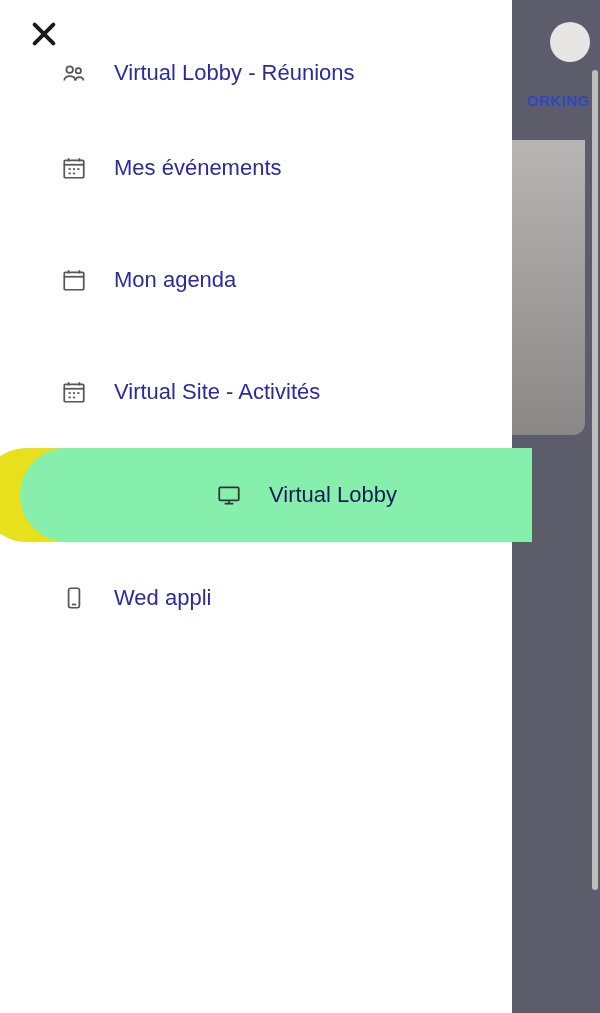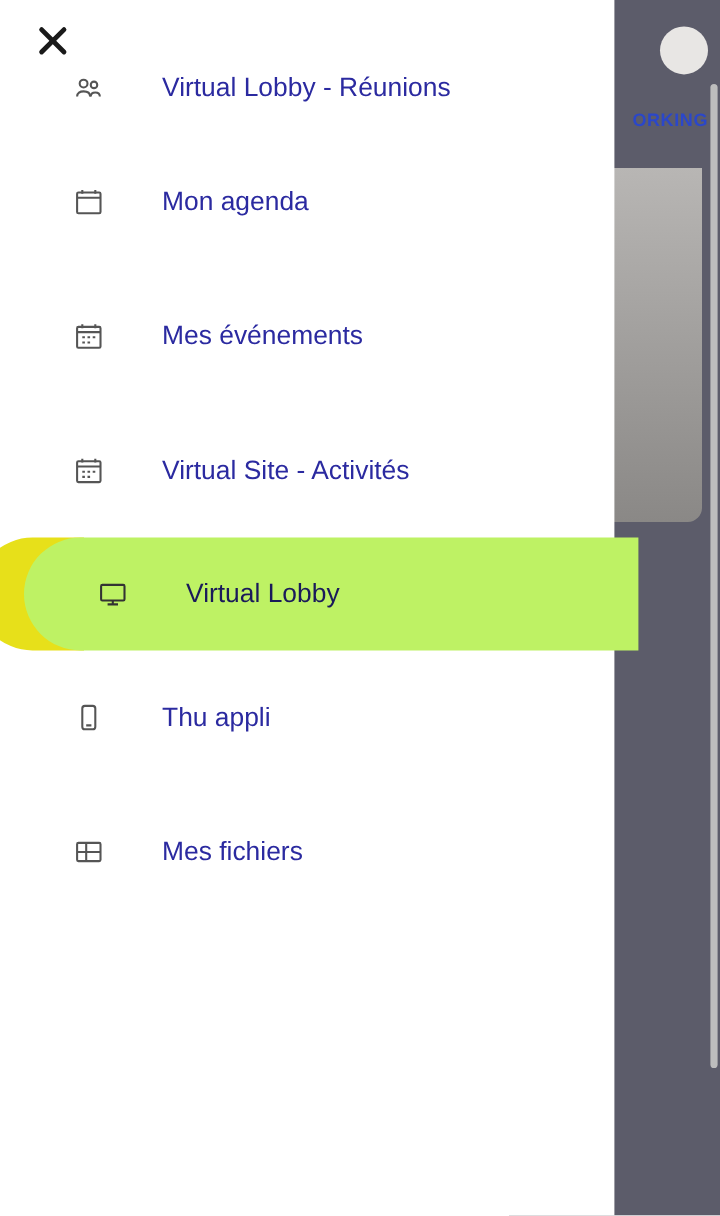--- a/index.html
+++ b/index.html
@@ -78,34 +78,34 @@
       flex: 1;
       padding-top: 2px;
     }
     .menu-item {
       display: flex;
       align-items: center;
       height: 112px;
       padding-left: 60px;
       cursor: pointer;
       position: relative;
-      gap: 21px;
     }
     .menu-item.first {
       height: 60px;
       padding-top: 0;
       align-items: flex-start;
     }
     .menu-item.first .menu-icon,
     .menu-item.first .menu-label {
       margin-top: 8px;
     }
     .menu-item.highlighted {
-      background: #bef264;
-      position: relative;
+      background: #86efac;
+      position: relative;
+      justify-content: center;
     }
     .menu-item.highlighted::before {
       content: "";
       position: absolute;
       left: -40px;
       top: 0;
       bottom: 0;
       width: 90px;
       background: #e7e01a;
       border-radius: 56px 0 0 56px;
@@ -175,49 +175,49 @@
     <div class="menu-item first">
       <span class="menu-icon">
         <svg viewBox="0 0 24 24" fill="none" stroke="#555" stroke-width="1.6">
           <circle cx="8" cy="8" r="3"></circle>
           <circle cx="16" cy="9" r="2.5"></circle>
           <path d="M3 18c0-2.7 2.2-4 5-4s5 1.3 5 4"></path>
           <path d="M13.5 18c0-2 1.5-3.2 3.5-3.2s3.5 1.2 3.5 3.2"></path>
         </svg>
       </span>
       <span class="menu-label">Virtual Lobby - Réunions</span>
-    </div>
-
-    <div class="menu-item">
-      <span class="menu-icon">
-        <svg viewBox="0 0 24 24" fill="none" stroke="#555" stroke-width="1.6">
-          <rect x="3" y="5" width="18" height="16" rx="1"></rect>
-          <line x1="3" y1="9" x2="21" y2="9"></line>
-          <line x1="7" y1="3" x2="7" y2="6"></line>
-          <line x1="17" y1="3" x2="17" y2="6"></line>
-        </svg>
-      </span>
-      <span class="menu-label">Mon agenda</span>
     </div>
 
     <div class="menu-item">
       <span class="menu-icon">
         <svg viewBox="0 0 24 24" fill="none" stroke="#555" stroke-width="1.6">
           <rect x="3" y="5" width="18" height="16" rx="1"></rect>
           <line x1="3" y1="9" x2="21" y2="9"></line>
           <line x1="7" y1="3" x2="7" y2="6"></line>
           <line x1="17" y1="3" x2="17" y2="6"></line>
           <line x1="7" y1="13" x2="9" y2="13"></line>
           <line x1="11" y1="13" x2="13" y2="13"></line>
           <line x1="15" y1="13" x2="17" y2="13"></line>
           <line x1="7" y1="17" x2="9" y2="17"></line>
           <line x1="11" y1="17" x2="13" y2="17"></line>
         </svg>
       </span>
       <span class="menu-label">Mes événements</span>
+    </div>
+
+    <div class="menu-item">
+      <span class="menu-icon">
+        <svg viewBox="0 0 24 24" fill="none" stroke="#555" stroke-width="1.6">
+          <rect x="3" y="5" width="18" height="16" rx="1"></rect>
+          <line x1="3" y1="9" x2="21" y2="9"></line>
+          <line x1="7" y1="3" x2="7" y2="6"></line>
+          <line x1="17" y1="3" x2="17" y2="6"></line>
+        </svg>
+      </span>
+      <span class="menu-label">Mon agenda</span>
     </div>
 
     <div class="menu-item">
       <span class="menu-icon">
         <svg viewBox="0 0 24 24" fill="none" stroke="#555" stroke-width="1.6">
           <rect x="3" y="5" width="18" height="16" rx="1"></rect>
           <line x1="3" y1="9" x2="21" y2="9"></line>
           <line x1="7" y1="3" x2="7" y2="6"></line>
           <line x1="17" y1="3" x2="17" y2="6"></line>
           <line x1="7" y1="13" x2="9" y2="13"></line>
@@ -244,31 +244,21 @@
     </div>
 
 
     <div class="menu-item">
       <span class="menu-icon">
         <svg viewBox="0 0 24 24" fill="none" stroke="#555" stroke-width="1.6">
           <rect x="7" y="3" width="10" height="18" rx="2"></rect>
           <line x1="10" y1="18" x2="14" y2="18"></line>
         </svg>
       </span>
-      <span class="menu-label">Thu appli</span>
-    </div>
-
-    <div class="menu-item">
-      <span class="menu-icon">
-        <svg viewBox="0 0 24 24" fill="none" stroke="#555" stroke-width="1.6">
-          <rect x="3" y="5" width="18" height="14" rx="1"></rect>
-          <line x1="3" y1="12" x2="21" y2="12"></line>
-          <line x1="10" y1="5" x2="10" y2="19"></line>
-        </svg>
-      </span>
-      <span class="menu-label">Mes fichiers</span>
-    </div>
+      <span class="menu-label">Wed appli</span>
+    </div>
+
 
 
   </div>
 </div>
 
 <div class="scrollbar"></div>
 
 </body></html>

